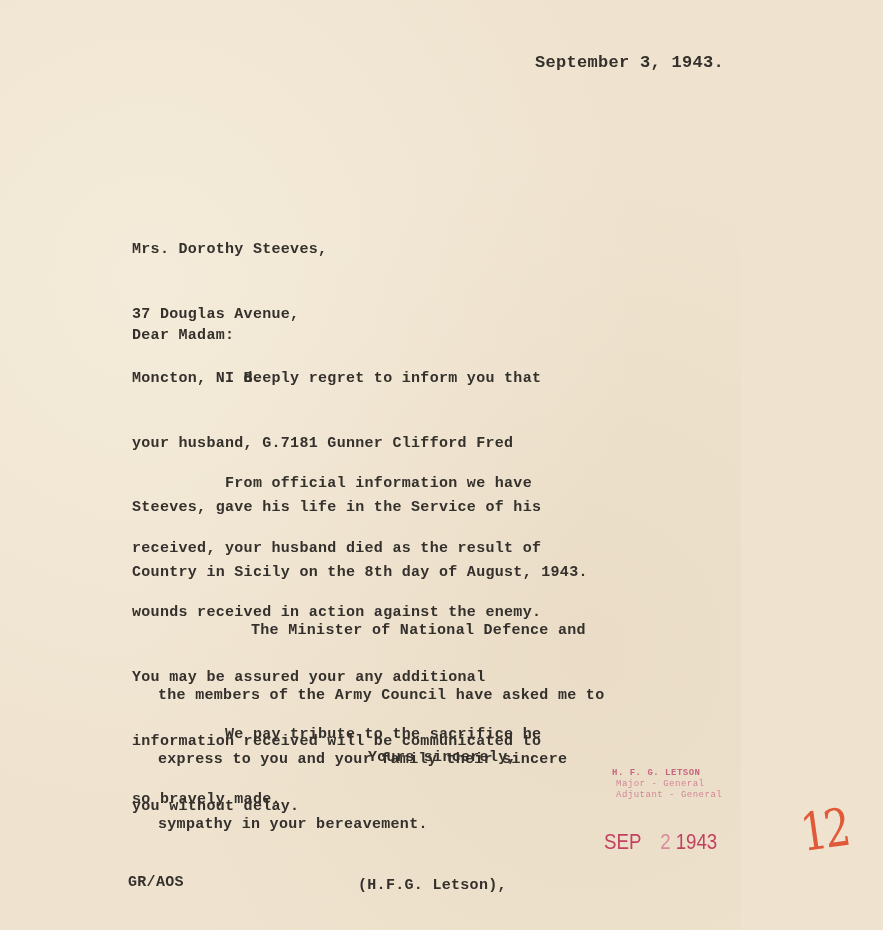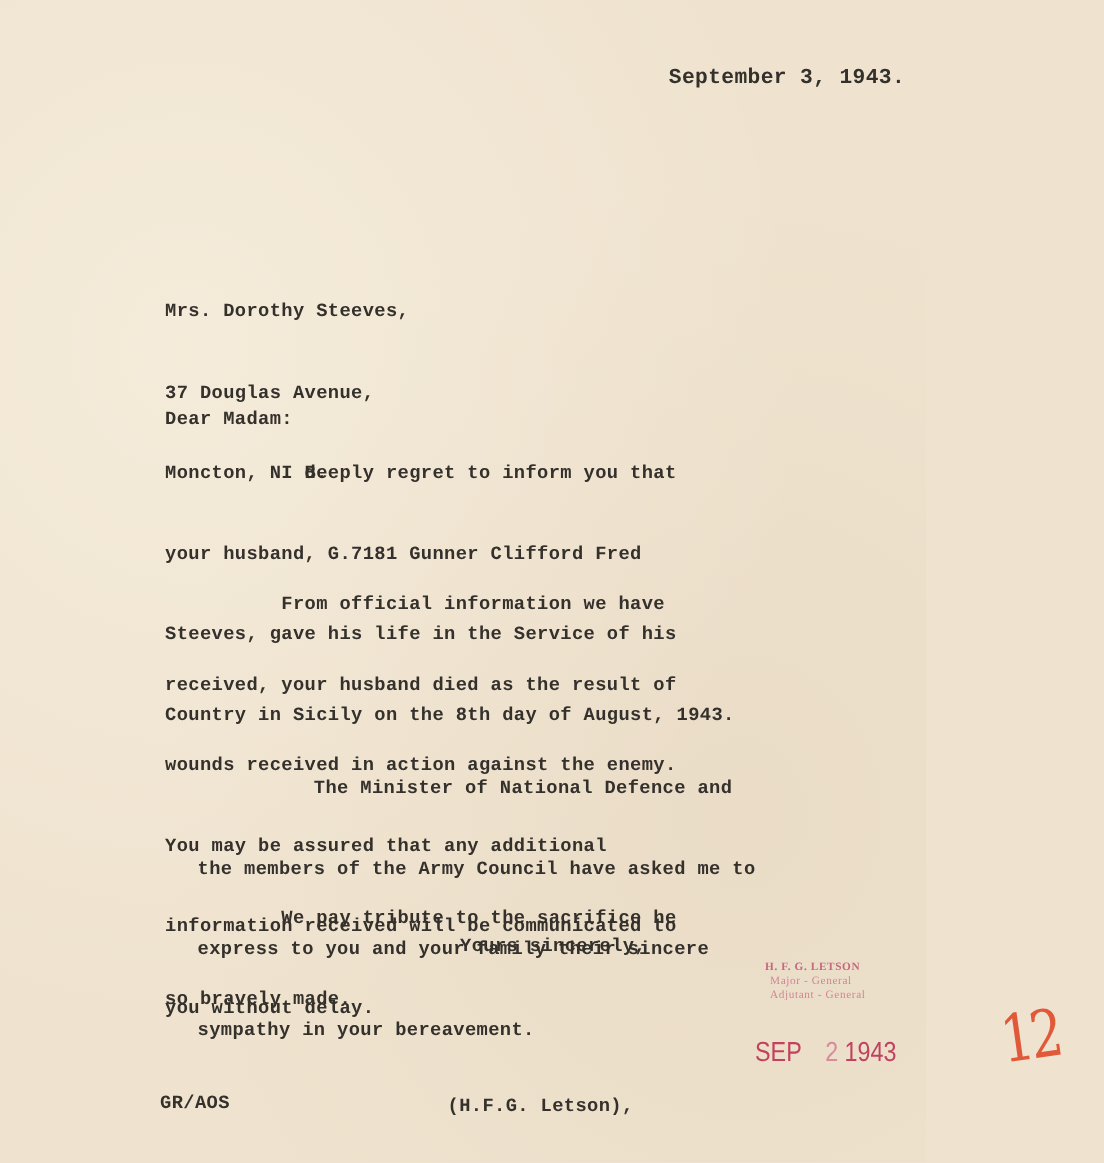--- a/index.html
+++ b/index.html
@@ -33,21 +33,21 @@
     .p1 { left: 132px; top: 325px; }
     .p2 { left: 132px; top: 430px; }
     .p3 { left: 132px; top: 577px; margin-left: 26px; }
     .p4 { left: 132px; top: 681px; }
     .closing { left: 368px; top: 747px; }
     .sig { left: 340px; top: 832px; text-align: right; }
     .ref { left: 128px; top: 872px; }
     .line { display: block; }
     .stamp-name {
       position: absolute; left: 612px; top: 768px;
-      font-family: Liberation Serif, serif;
+      font-family: Liberation Mono, monospace;
       color: #c25a78; font-size: 9px; line-height: 11px; font-weight: bold;
       letter-spacing: 0.5px; opacity: 0.9;
     }
     .stamp-name .sub { font-weight: normal; color: #d07a90; padding-left: 4px; }
     .stamp-date {
       position: absolute; left: 604px; top: 829px;
       font-family: "Liberation Sans", sans-serif;
       color: #c2415f; font-size: 22px; letter-spacing: 0px;
       transform: scaleX(0.85); transform-origin: left;
     }
@@ -79,21 +79,21 @@
     <span class="line">          I deeply regret to inform you that</span>
     <span class="line">your husband, G.7181 Gunner Clifford Fred</span>
     <span class="line">Steeves, gave his life in the Service of his</span>
     <span class="line">Country in Sicily on the 8th day of August, 1943.</span>
   </div>
 
   <div class="tw p2">
     <span class="line">          From official information we have</span>
     <span class="line">received, your husband died as the result of</span>
     <span class="line">wounds received in action against the enemy.</span>
-    <span class="line">You may be assured that any additional</span>
+    <span class="line">You may be assured your any additional</span>
     <span class="line">information received will be communicated to</span>
     <span class="line">you without delay.</span>
   </div>
 
   <div class="tw p3">
     <span class="line">          The Minister of National Defence and</span>
     <span class="line">the members of the Army Council have asked me to</span>
     <span class="line">express to you and your family their sincere</span>
     <span class="line">sympathy in your bereavement.</span>
   </div>

